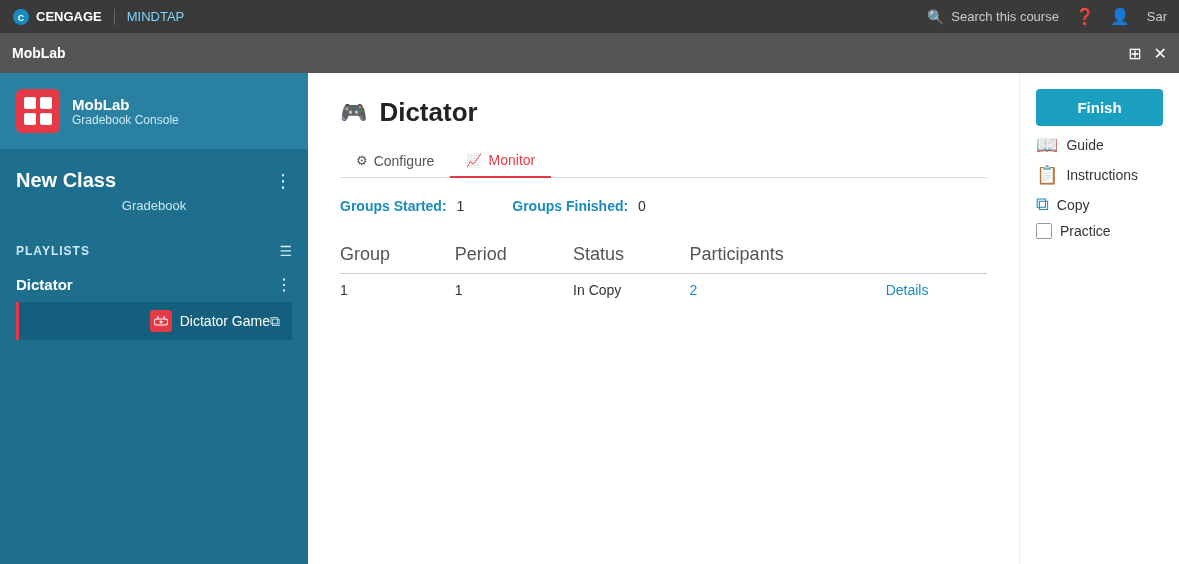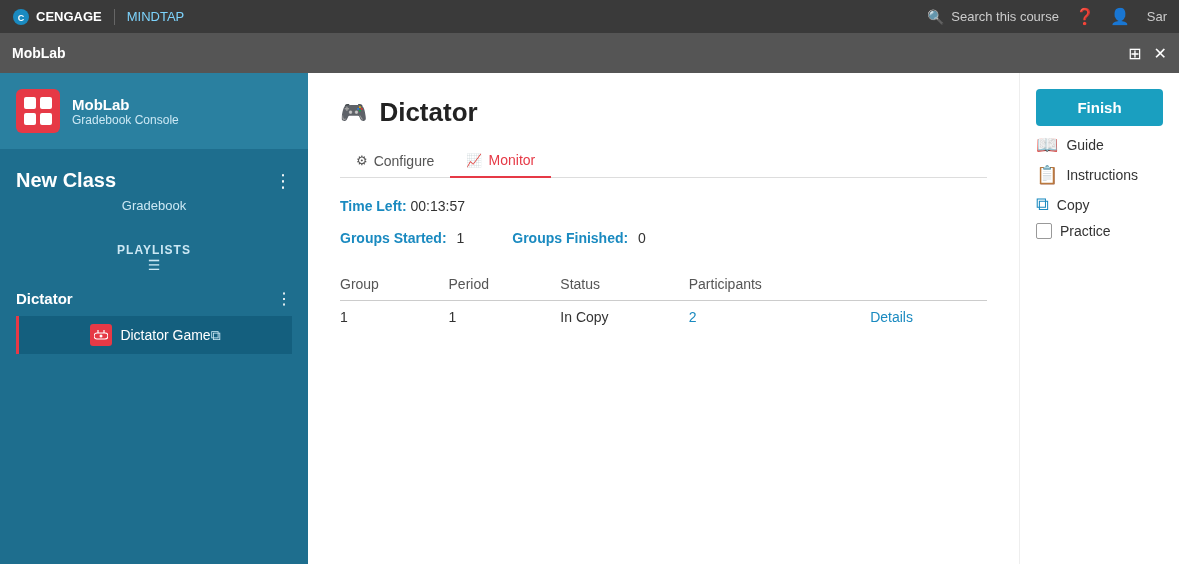--- a/index.html
+++ b/index.html
@@ -177,21 +177,20 @@
 
     
     .playlists-section {
       padding: 16px 16px 8px;
     }
     .playlists-header {
       display: flex;
       align-items: center;
       justify-content: space-between;
       margin-bottom: 8px;
-      flex-direction: column;
     }
     .playlists-label {
       color: #cce8f4;
       font-size: 12px;
       font-weight: bold;
       letter-spacing: 1px;
       text-transform: uppercase;
     }
     .playlist-filter-icon {
       color: #cce8f4;
@@ -213,21 +212,21 @@
     }
     .playlist-item-dots {
       color: #fff;
       font-size: 16px;
     }
 
     
     .game-row {
       display: flex;
       align-items: center;
-      justify-content: center;
+      justify-content: flex-end;
       padding: 8px 12px;
       background: #145f7e;
       border-left: 3px solid #e63946;
       cursor: pointer;
       margin: 0 -0px;
     }
     .game-row-left {
       display: flex;
       align-items: center;
       gap: 8px;
@@ -342,21 +341,21 @@
       margin-bottom: 16px;
     }
     .data-table thead tr {
       border-bottom: 1px solid #ccc;
     }
     .data-table th {
       text-align: left;
       padding: 6px 12px 8px 0;
       color: #555;
       font-weight: normal;
-      font-size: 14px;
+      font-size: 18px;
     }
     .data-table td {
       padding: 8px 12px 8px 0;
       font-size: 14px;
       color: #333;
     }
     .link-blue {
       color: #1a8ac0;
       text-decoration: none;
       cursor: pointer;
@@ -506,24 +505,20 @@
         <a class="tab">
           <span class="tab-icon">⚙</span>
           <span>Configure</span>
         </a>
         <a class="tab active">
           <span class="tab-icon">📈</span>
           <span>Monitor</span>
         </a>
       </div>
 
-      <div class="time-left-row">
-        <span class="time-left-label">Time Left:</span>
-        <span class="time-left-value">00:13:57</span>
-      </div>
 
       <div class="groups-row">
         <div>
           <span class="groups-started-label">Groups Started:</span>
           <span class="groups-value">1</span>
         </div>
         <div>
           <span class="groups-finished-label">Groups Finished:</span>
           <span class="groups-value">0</span>
         </div>

